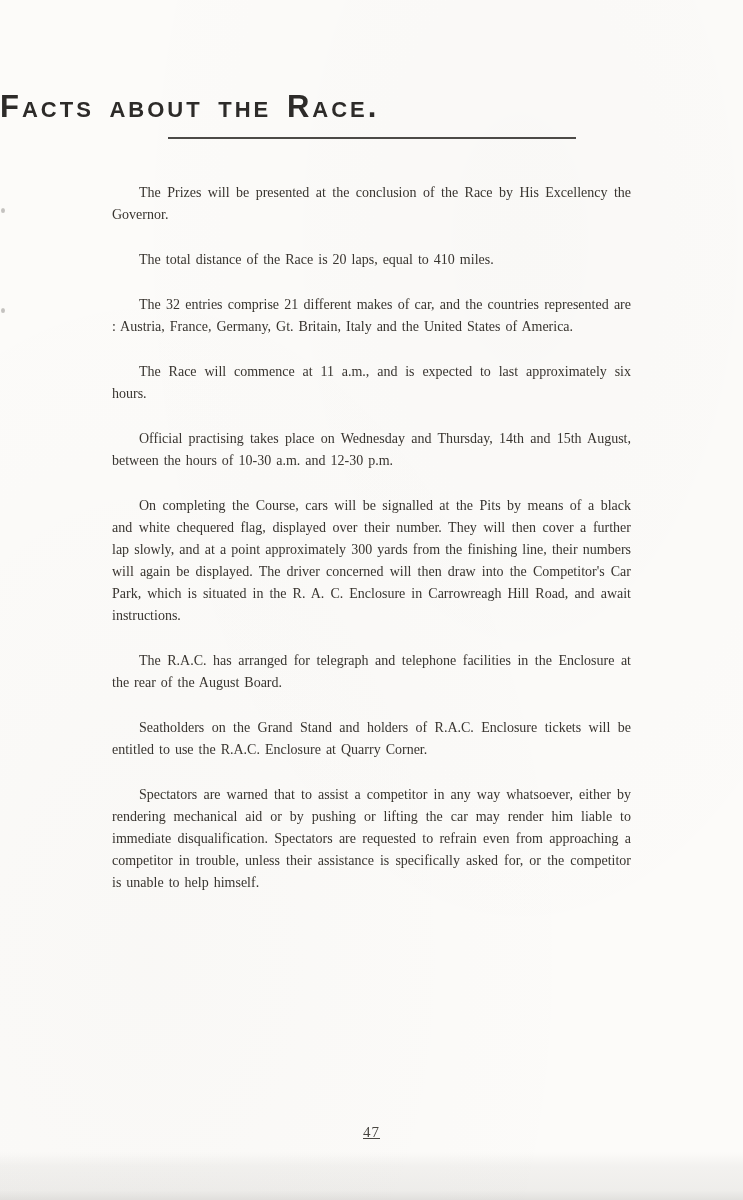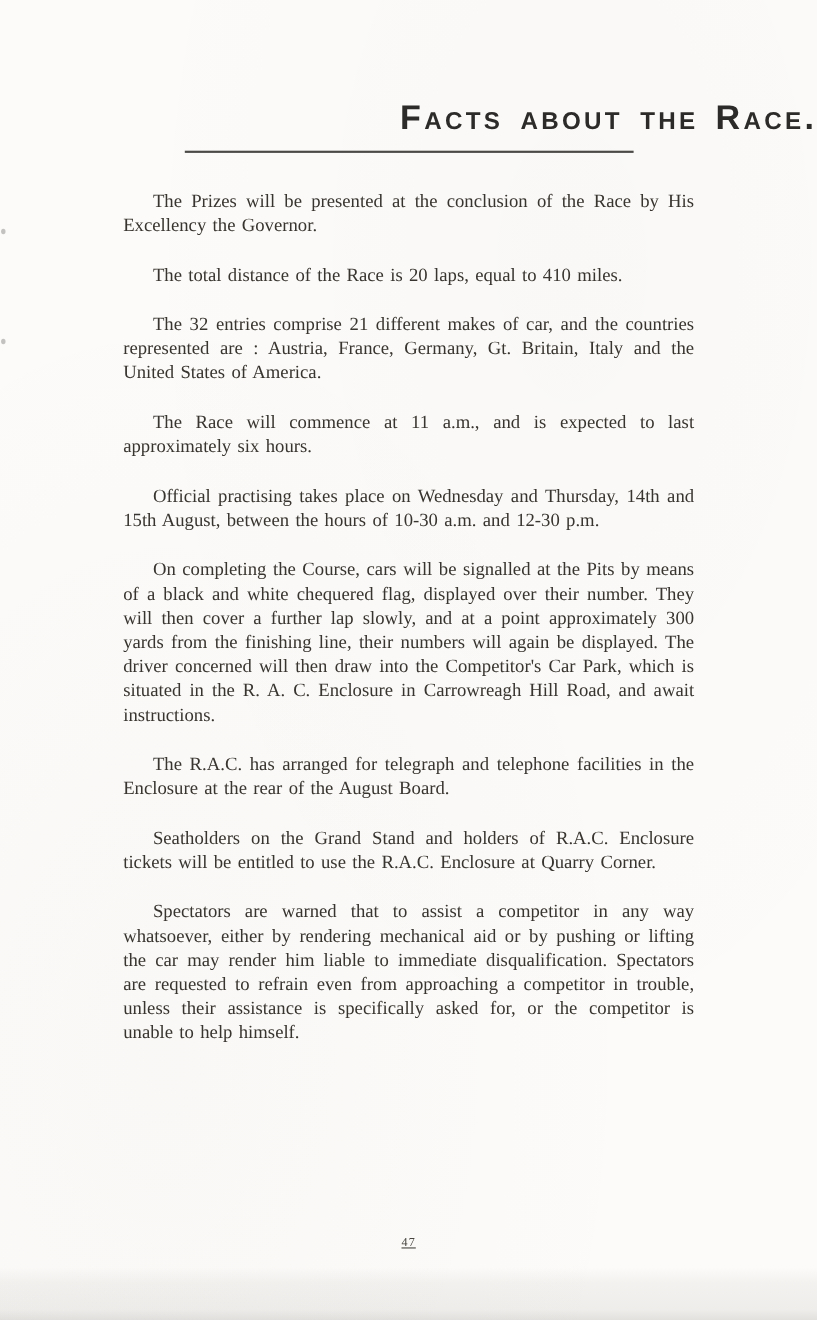--- a/index.html
+++ b/index.html
@@ -14,59 +14,59 @@
     margin: 0;
     background-color: #fcfbf9;
     background-image:
       radial-gradient(ellipse at 70% 20%, rgba(0,0,0,0.012), rgba(0,0,0,0) 60%),
       radial-gradient(ellipse at 20% 80%, rgba(60,55,45,0.015), rgba(0,0,0,0) 55%);
     overflow: hidden;
     font-family: "Liberation Serif", serif;
   }
   .title-block {
     margin-top: 90px;
-    text-align: right;
+    text-align: left;
   }
   h1.doc-title {
     margin: 0;
     font-family: "Liberation Sans", sans-serif;
     font-weight: 700;
     font-variant: small-caps;
     font-size: 31px;
     line-height: 1.1;
     letter-spacing: 3px;
     word-spacing: 4px;
     color: #2d2b29;
   }
   .title-rule {
     width: 408px;
     height: 2px;
     background: #4c4a47;
     margin: 13px auto 0 auto;
   }
   .doc-body {
-    margin: 33px 112px 0 112px;
+    margin: 43px 112px 0 112px;
     width: 519px;
     color: #38342f;
-    font-size: 17px;
+    font-size: 14px;
     line-height: 22px;
     word-spacing: 1.5px;
   }
   .doc-body p {
     margin: 0 0 23px 0;
     text-indent: 27px;
     text-align: justify;
   }
   .folio {
     position: absolute;
     top: 1124px;
     left: 0;
     width: 743px;
     text-align: center;
-    font-size: 11px;
+    font-size: 15px;
     letter-spacing: 1px;
     color: #47443f;
     text-decoration: underline;
   }
   .scan-band {
     position: absolute;
     left: 0;
     right: 0;
     bottom: 0;
     height: 48px;

